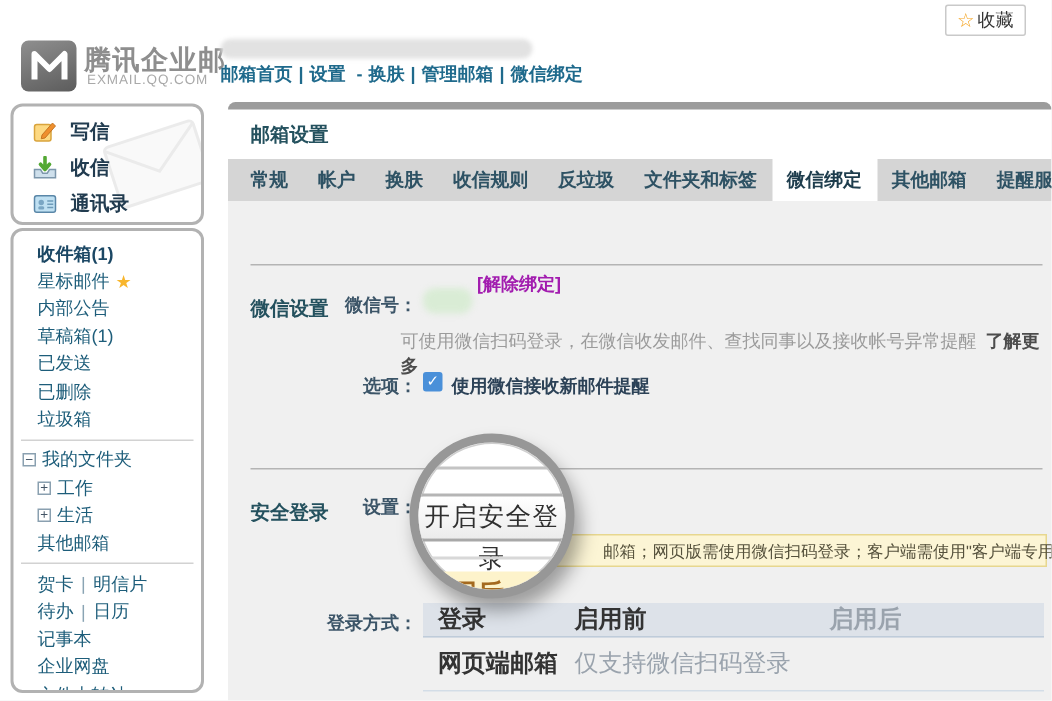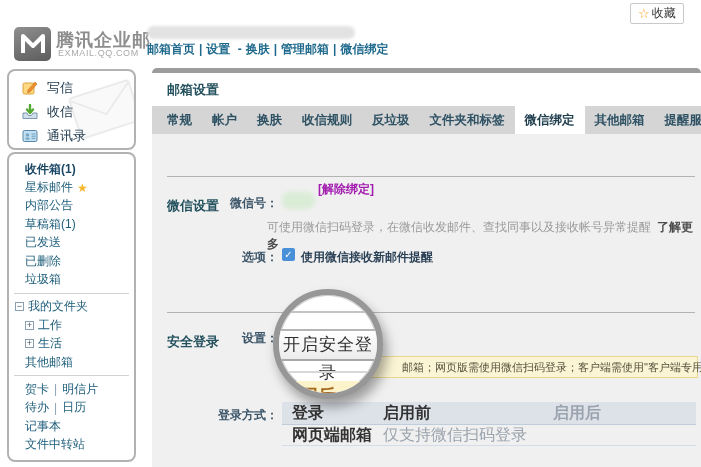--- a/index.html
+++ b/index.html
@@ -24,21 +24,21 @@
   .top-nav a { color:#1f6a8c; text-decoration:none; }
   .top-nav .sep { margin:0 4px; color:#1f6a8c; font-weight:bold; }
   .fav-btn { left:630px; top:3px; height:21px; padding:0 7px; border:1px solid #c9c9c9; border-radius:2px;
     background:#fff; display:flex; align-items:center; font-size:12px; color:#333; cursor:pointer; }
   .fav-btn .star { color:#f5a31f; font-size:13px; margin-right:2px; }
 
   
   .side-box { left:7px; background:#fff; border:2px solid #b2b2b2; border-radius:8px; width:129px; overflow:hidden; }
   .box-actions { top:69px; height:81px; padding-top:5px; }
   .action-row { display:flex; align-items:center; height:24px; padding-left:13px; position:relative; z-index:2; }
-  .action-row .lbl { font-size:13px; font-weight:normal; color:#223c50; margin-left:9px;text-align:center; }
+  .action-row .lbl { font-size:13px; font-weight:bold; color:#223c50; margin-left:9px;text-align:center; }
   .env-watermark { right:-8px; top:4px; opacity:.6; z-index:1; }
   .box-folders { top:152px; height:310px; padding-top:6px; }
   .f-item { display:flex; align-items:center; height:18.4px; padding-left:16px; font-size:12px; color:#1d5d7a; cursor:pointer; }
   .f-item.bold { font-weight:bold; color:#1b4764; }
   .f-item .star { color:#f8b62d; font-size:12px; margin-left:4px; }
   .f-item .pipe { margin:0 5px; color:#8aa4b4; }
   .f-div { border-top:1px solid #d2d2d2; margin:4px 5px; }
   .tree-box { width:9px; height:9px; border:1px solid #8aa0b0; background:#fff; font-size:9px; line-height:7px;
     text-align:center; color:#456; margin-right:4px; flex:0 0 auto; }
   .f-root { padding-left:6px; }
@@ -64,21 +64,21 @@
   .checkbox { left:130px; top:114px; width:13px; height:13px; background:#4a90d9; border-radius:2px;
     color:#fff; font-size:10px; font-weight:bold; text-align:center; line-height:13px; }
   .opt-text { left:149px; top:115px; font-size:12px; font-weight:bold; color:#2c4257; }
 
   .notice { left:150px; top:222px; width:396px; height:22px; background:#fcf5d5; border:1px solid #e7d78f;
     display:flex; align-items:center; z-index:5; }
   .notice span { margin-left:99px; font-size:11px; color:#55513c; white-space:nowrap; }
 
   .login-table { left:130px; top:268px; width:414px; font-size:16px; }
   .lt-head { display:flex; height:23px; background:#dde2e9; border-bottom:1px solid #bfccda; align-items:center; font-weight:bold; color:#333; }
-  .lt-row { display:flex; height:21px; border-bottom:1px solid #d3dde7; align-items:center; font-weight:bold; color:#333; }
+  .lt-row { display:flex; height:36px; border-bottom:1px solid #d3dde7; align-items:center; font-weight:bold; color:#333; }
   .c1 { width:101px; padding-left:10px; }
   .c2 { width:170px; }
   .c3 { flex:1; color:#9aa3ad; font-weight:normal; }
   .lt-head .c3 { color:#9aa3ad; font-weight:bold; }
 
   
   .magnifier { left:273px; top:289px; width:110px; height:110px; border:6px solid #979797; border-radius:50%;
     background:#fff; overflow:hidden; z-index:50;
     box-shadow: 4px 8px 12px rgba(0,0,0,.35), inset 0 0 0 1px #cfcfcf; }
   .mag-line1 { position:absolute; left:0; right:0; top:16px; height:2px; background:#c4c4c4; }
@@ -190,20 +190,23 @@
   </div>
   <div class="f-item">
     <span>待办</span>
     <span class="pipe">|</span>
     <span>日历</span>
   </div>
   <div class="f-item">
       <span>记事本</span>
     </div>
   <div class="f-item">
+      <span>企业网盘</span>
+    </div>
+  <div class="f-item">
       <span>文件中转站</span>
     </div>
 </div>
 
 <div class="abs panel-topbar"></div>
 <div class="abs page-title">邮箱设置</div>
 
 <div class="abs tabbar">
   <span class="tab">常规</span>
   <span class="tab">帐户</span>

